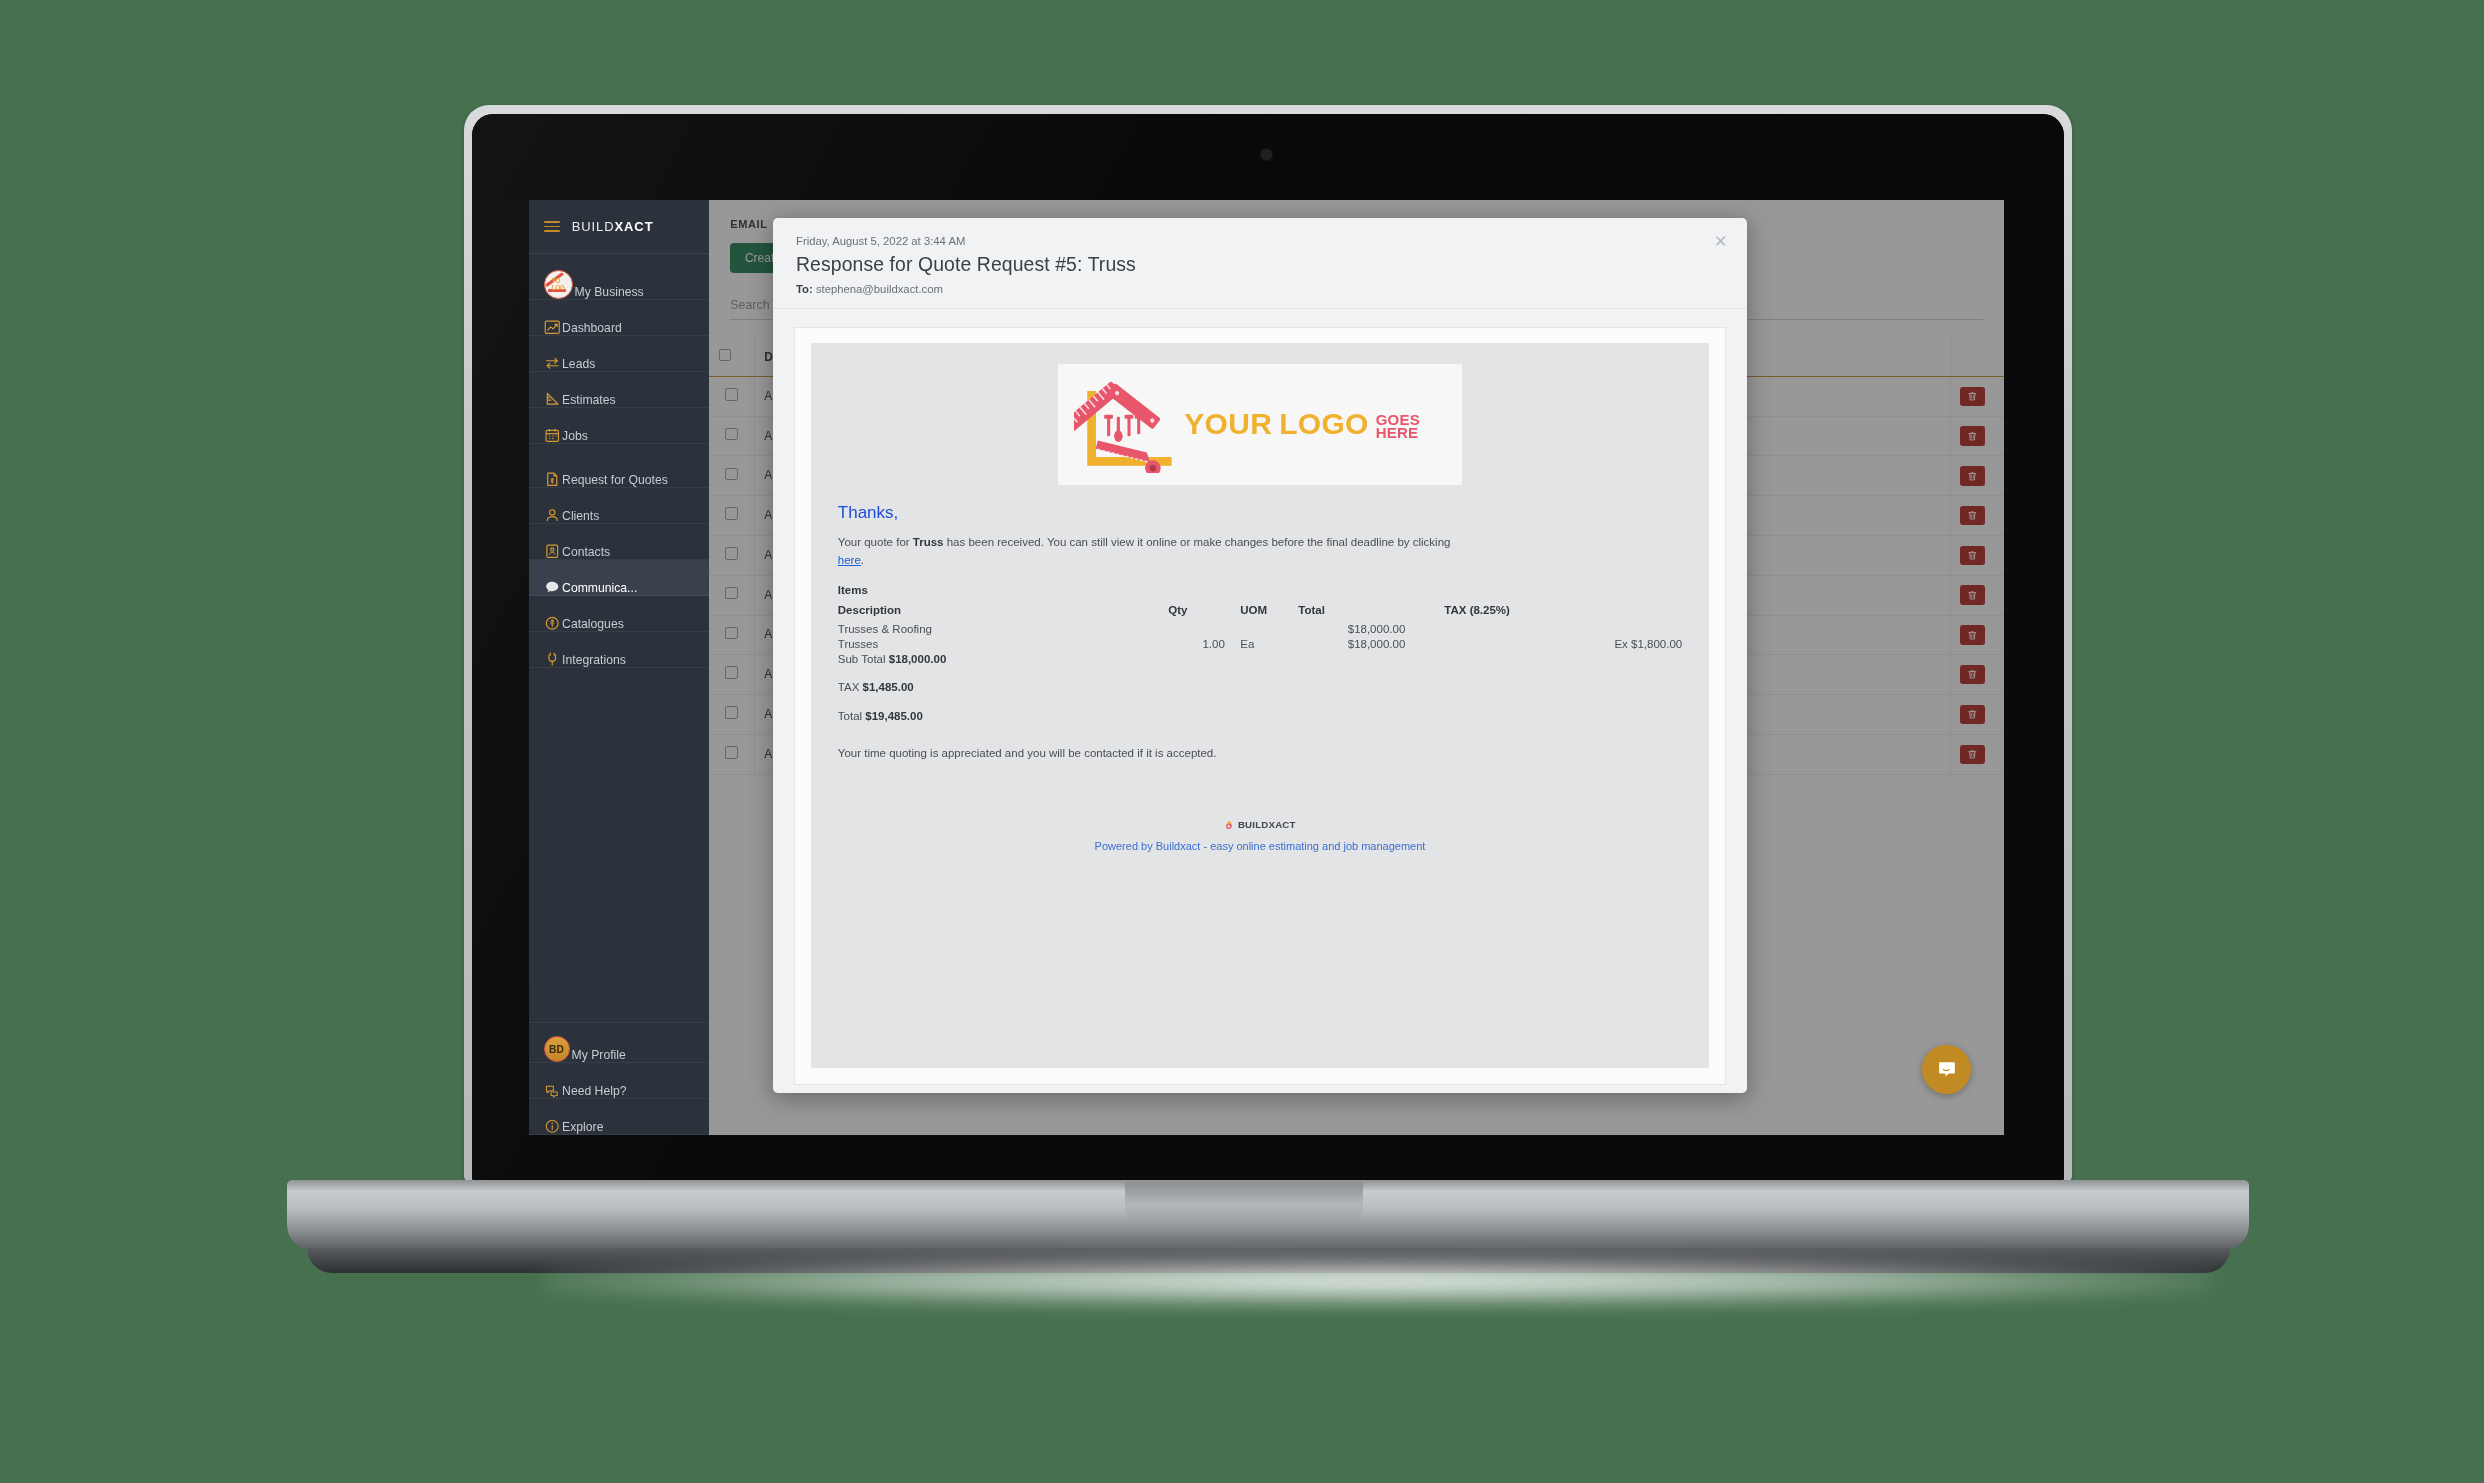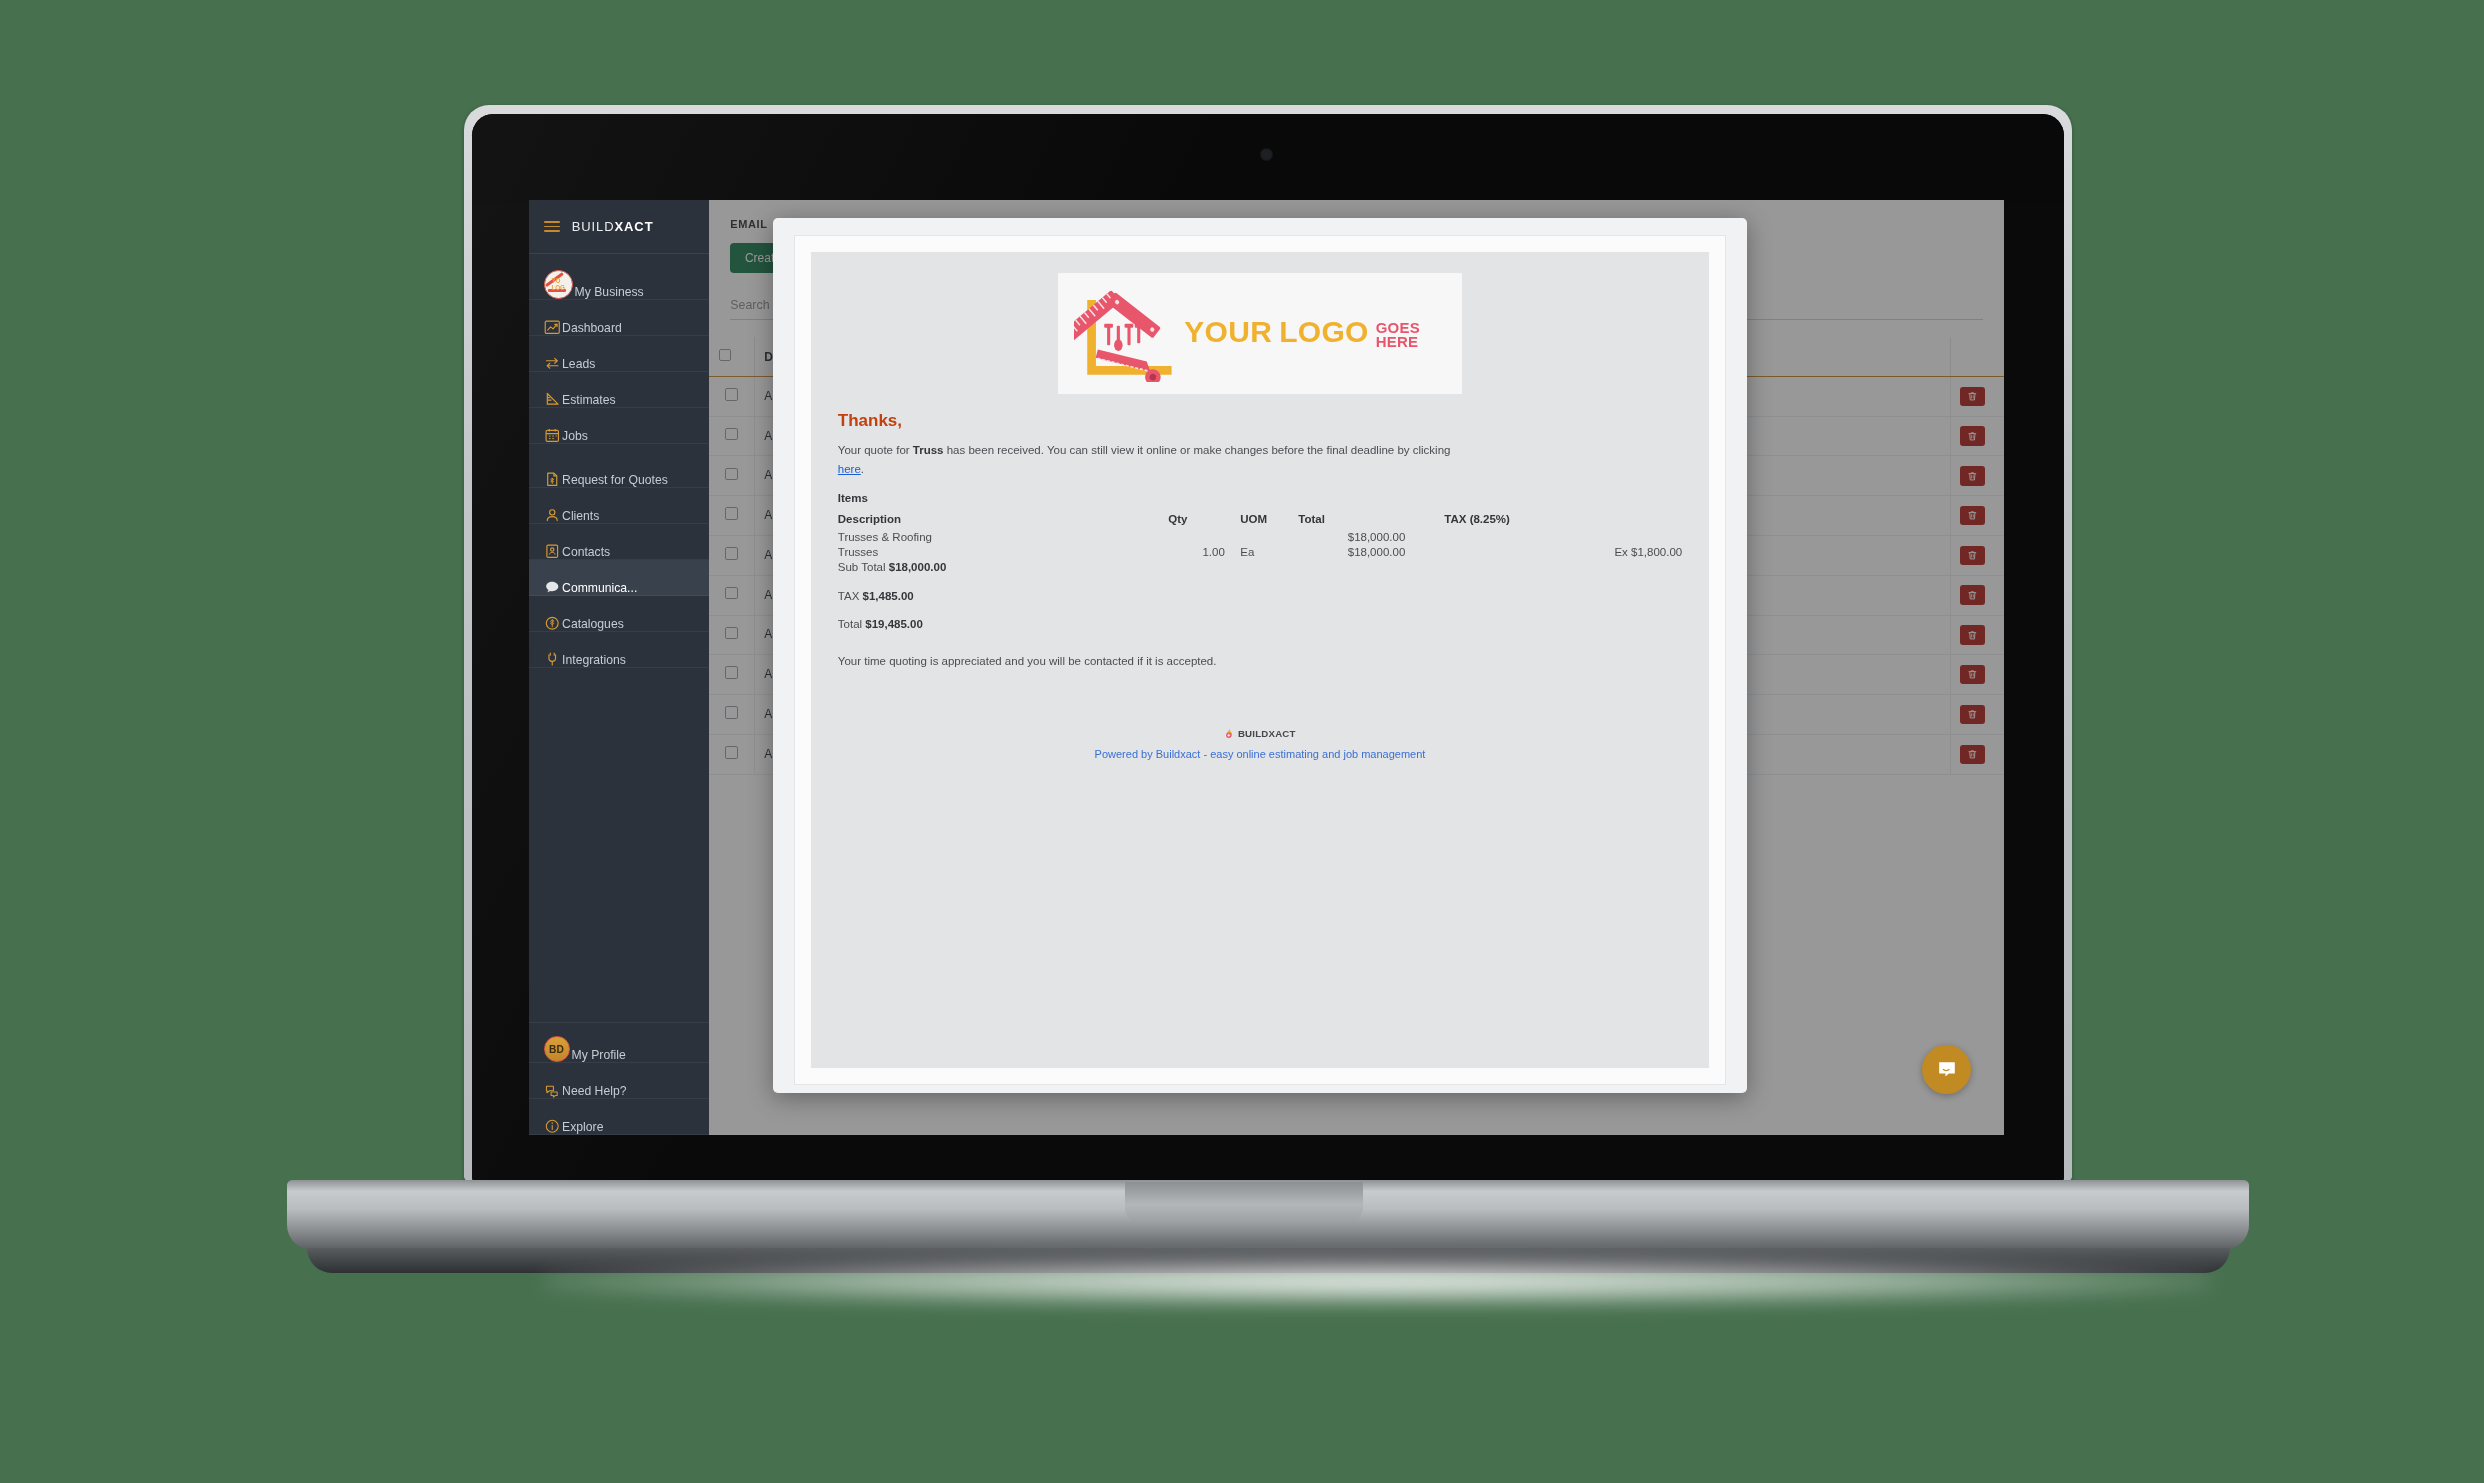--- a/index.html
+++ b/index.html
@@ -330,21 +330,21 @@
     display:flex; align-items:center; justify-content:center;
     gap: 5.8px;
     padding: 9.7px 15.5px;
   }
   .logo-mark { width: 105px; height: 97px; flex:0 0 105px; }
   .logo-words { display:flex; flex-direction:row; line-height:.92;gap:7px; }
   .lw1 { font-size: 30px; font-weight: 800; color:#f0b22e; letter-spacing:0.3px; }
   .lw2 { font-size: 30px; font-weight: 800; color:#f0b22e; letter-spacing:0.3px; }
   .lw3 { font-size: 15px; font-weight: 800; color:#e8566b; letter-spacing:0.2px; margin-top:2.9px;}
 
-  .thanks { font-size: 17px; color:#c2410c; margin-top: 17.5px; font-weight:700; }
+  .thanks { font-size: 17px; color:#1d4ed8; margin-top: 17.5px; font-weight:400; }
   .para { font-size: 11.5px; color:#4a4e53; line-height: 1.62; margin-top: 9.7px; max-width: 640px; }
   .para b { font-weight: 700; color:#33373b; }
   .para a { color:#1a5fd6; text-decoration: underline; }
   .items-h { font-size: 11.5px; font-weight:700; color:#33373b; margin-top: 13.6px; }
 
   table.items { width: 100%; border-collapse: collapse; margin-top: 8.7px; }
   table.items th {
     font-size: 11.5px; font-weight: 700; color:#33373b;
     text-align: left; padding: 0 0 4.9px 0;
   }
@@ -712,20 +712,29 @@
           <svg viewBox="0 0 24 24" fill="#fff">
               <path d="M4.2 4.2h15.6v11.4h-5.9l-3.4 3v-3H4.2z"></path>
               <path d="M8.4 11.4c1.2 1.5 4.4 1.5 5.6 0" stroke="#c18a22" stroke-width="1.3" fill="none" stroke-linecap="round"></path>
             </svg>
         </div>
 
         <div class="scrim"></div>
 
         <div class="modal">
 
+          <div class="modal-head">
+            <div class="m-date">Friday, August 5, 2022 at 3:44 AM</div>
+            <div class="m-subject">Response for Quote Request #5: Truss</div>
+            <div class="m-to">
+              <b>To:</b>
+              <span>stephena@buildxact.com</span>
+            </div>
+            <button class="m-close">✕</button>
+          </div>
 
           <div class="modal-body">
             <div class="mail-frame">
               <div class="mail-body">
 
                 <div class="logo-box">
                   <svg class="logo-mark" viewBox="0 0 108 100">
                     <path d="M18 20 L18 88 L96 88" stroke="#f0b22e" stroke-width="9" fill="none" stroke-linecap="square"></path>
                     <g transform="rotate(-40 18 34)">
                         <rect x="-14" y="25" width="66" height="15" rx="2" fill="#e8566b"></rect>

